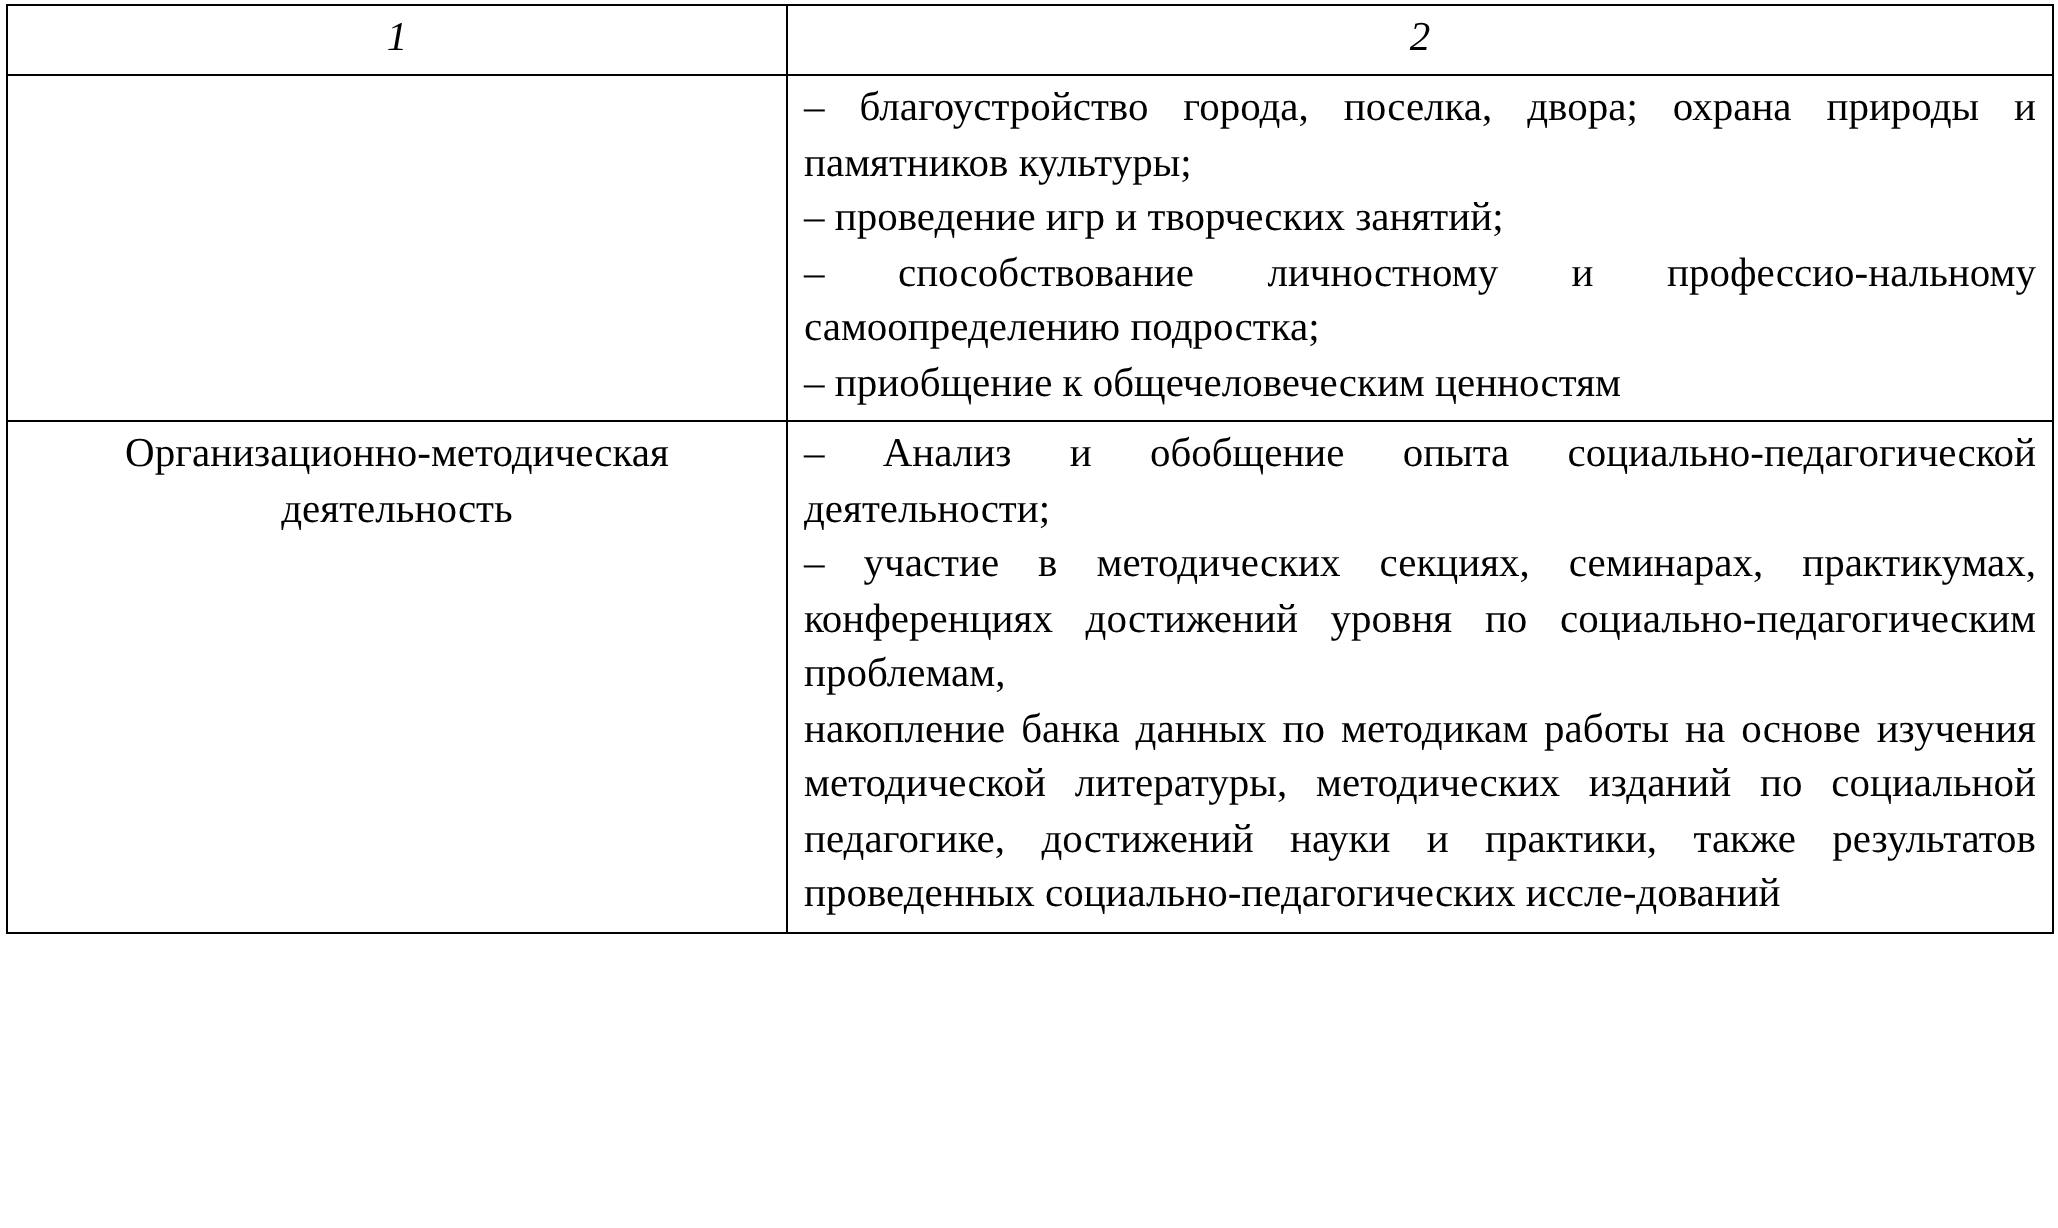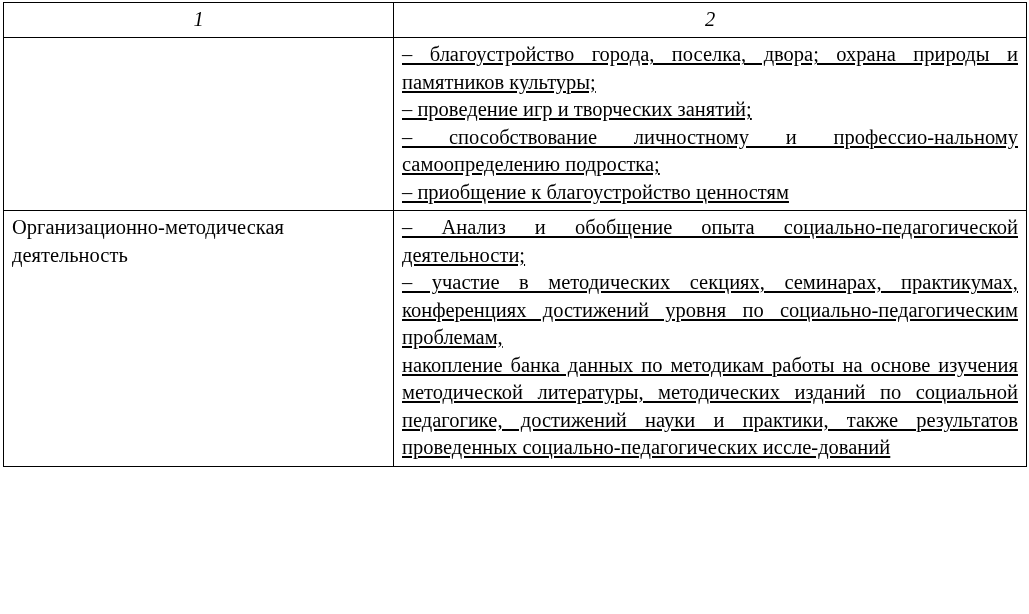--- a/index.html
+++ b/index.html
@@ -37,28 +37,27 @@
   col.col-2 { width: 633px; }
 
   .hdr-cell {
     text-align: center;
     font-style: italic;
     padding-top: 1px;
     padding-bottom: 2px;
     font-size: 20px;
   }
   .cell-left {
-    text-align: left;
+    text-align: center;
     white-space: pre-line;
   }
   .cell-just {
     text-align: justify;
     text-align-last: left;
     hyphens: manual;
-    text-decoration: underline;
   }
   .para {
     margin: 0;
     text-align: justify;
     text-align-last: left;
   }
   .para.last {
     text-align: center;
   }
   .empty-cell {
@@ -78,21 +77,21 @@
       <tr>
         <td class="hdr-cell">1</td>
         <td class="hdr-cell">2</td>
       </tr>
       <tr>
         <td class="cell-left empty-cell"></td>
         <td class="cell-just">
           <p class="para">– благоустройство города, поселка, двора; охрана природы и памятников культуры;</p>
           <p class="para last">– проведение игр и творческих занятий;</p>
           <p class="para">–  способствование  личностному  и  профессио-нальному самоопределению подростка;</p>
-          <p class="para last">– приобщение к благоустройство ценностям</p>
+          <p class="para last">– приобщение к общечеловеческим ценностям</p>
         </td>
       </tr>
       <tr>
         <td class="cell-left">Организационно-методическая деятельность</td>
         <td class="cell-just">
           <p class="para">–   Анализ   и   обобщение   опыта   социально-педагогической деятельности;</p>
           <p class="para">– участие в методических секциях, семинарах, практикумах, конференциях достижений уровня по социально-педагогическим проблемам,</p>
           <p class="para">накопление банка данных по методикам работы на основе изучения методической литературы, методических изданий по социальной педагогике, достижений науки и практики, также результатов проведенных социально-педагогических иссле-дований</p>
         </td>
       </tr>

